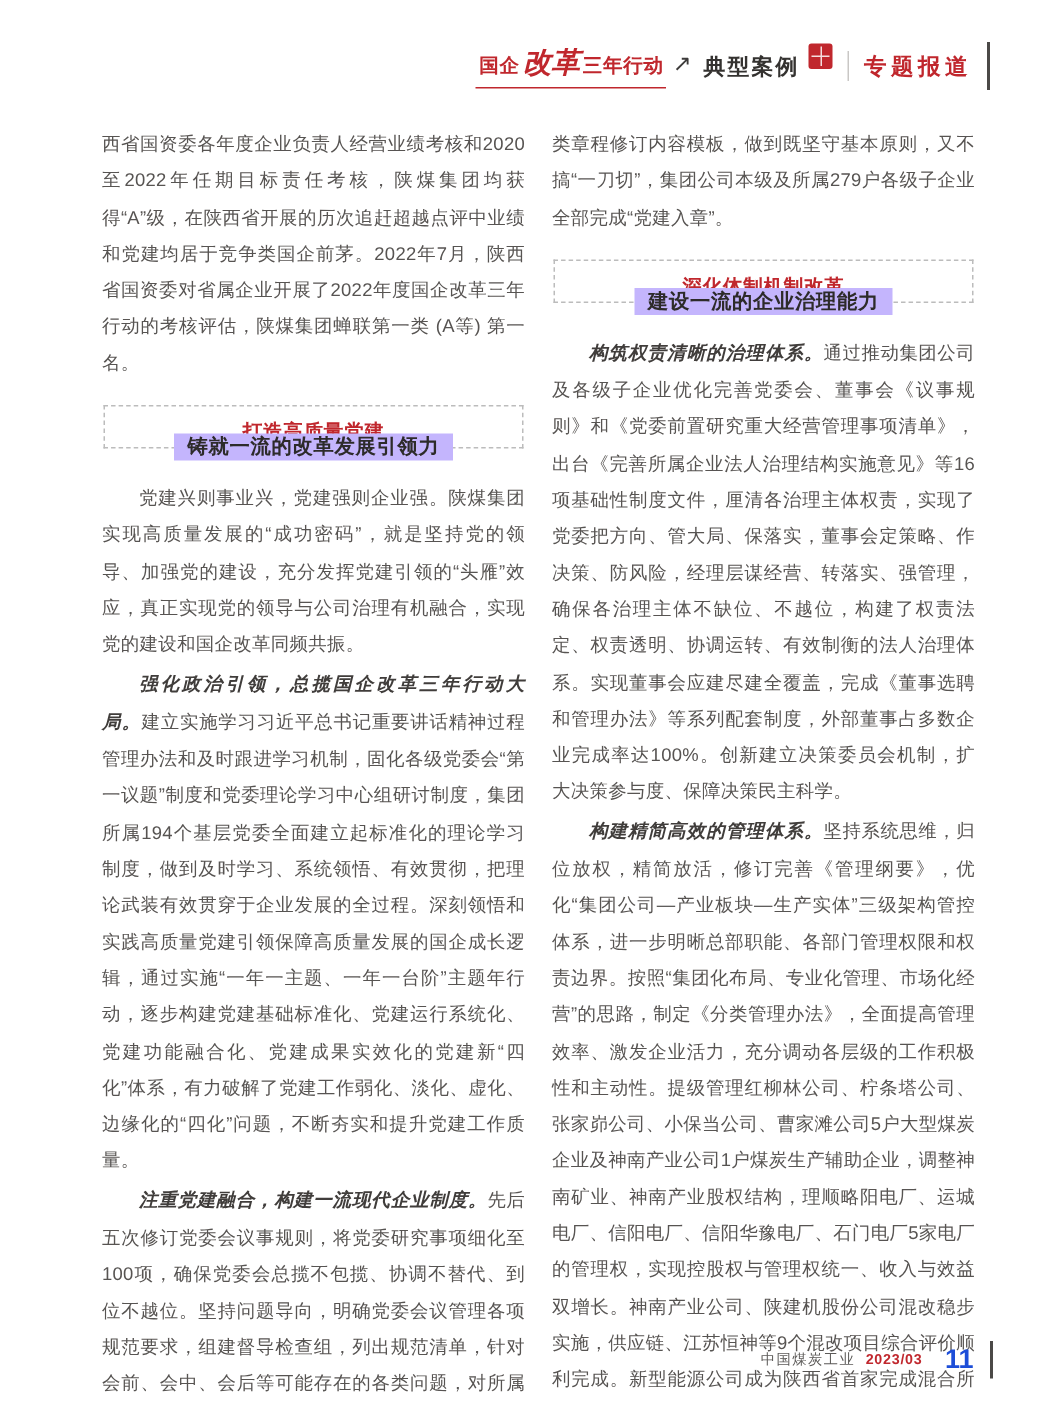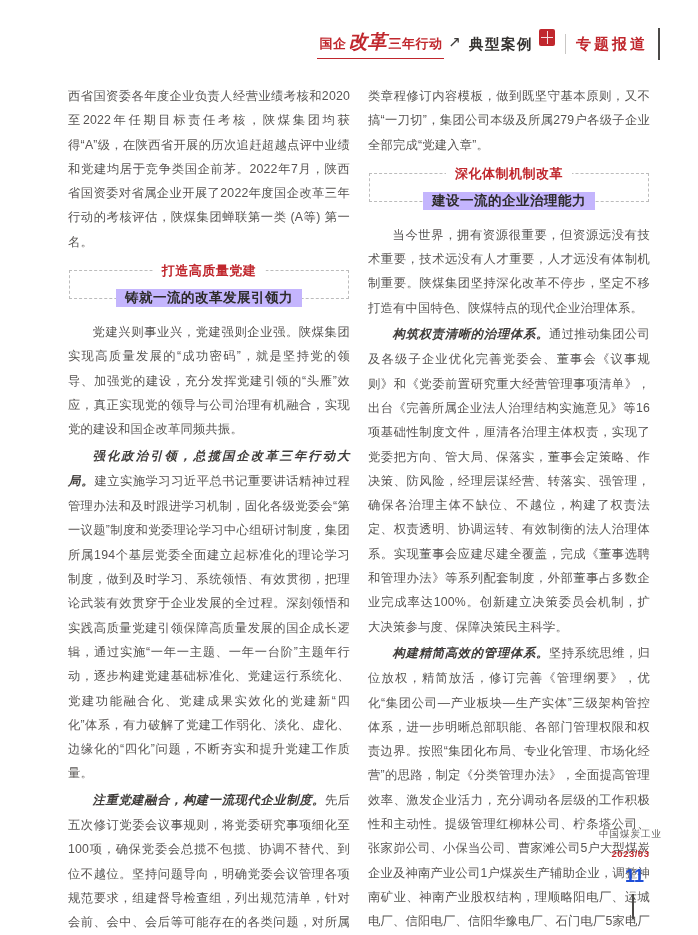--- a/index.html
+++ b/index.html
@@ -54,33 +54,33 @@
   p.cont{ text-indent:0; }
   .lead{
     font-weight:700; font-style:italic; color:#403d3b; letter-spacing:.6px;font-family:Liberation Mono, monospace;
   }
   
   .section-box{
     position:relative; border:1px dashed #bcbcbc; height:29px;
     margin:16px 1px 21px 1px;
   }
   .box-red{
-    position:absolute; top:0; left:50%; transform:translate(-50%,-50%);
+    position:absolute; top:17px; left:50%; transform:translate(-50%,-50%);
     background:#fff; padding:0 9px; white-space:nowrap;
     color:#c0272d; font-size:13px; font-weight:700; letter-spacing:.5px;
   }
   .box-black{
     position:absolute; bottom:0; left:50%; transform:translate(-50%,50%);
     background:#c4b5fd; padding:0 9px; white-space:nowrap;
     color:#2d2b2a; font-size:13.5px; font-weight:700; letter-spacing:.5px;
   }
   
   .footer{
     position:absolute; bottom:16px; right:36px;
-    display:flex; align-items:center; gap:7px;flex-direction:column;
+    display:flex; align-items:center; gap:7px;
   }
   .foot-journal{ font-size:9.5px; color:#5c5a58; letter-spacing:1px; }
   .foot-issue{ font-size:9.5px; color:#c0272d; font-weight:700; letter-spacing:.5px; }
   .foot-page{ font-size:18px; color:#1d4ed8; font-weight:700; margin-left:8px; }
   .foot-bar{ width:2px; height:25px; background:#4b4947; margin-left:4px; }
 </style>
 </head>
 <body>
 
 <header class="masthead">
@@ -115,21 +115,20 @@
   </section>
 
   <section class="col">
     <p class="body cont">类章程修订内容模板，做到既坚守基本原则，又不搞“一刀切”，集团公司本级及所属279户各级子企业全部完成“党建入章”。</p>
 
     <div class="section-box">
       <span class="box-red">深化体制机制改革</span>
       <span class="box-black">建设一流的企业治理能力</span>
     </div>
 
-    <p class="body">当今世界，拥有资源很重要，但资源远没有技术重要，技术远没有人才重要，人才远没有体制机制重要。陕煤集团坚持深化改革不停步，坚定不移打造有中国特色、陕煤特点的现代企业治理体系。</p>
 
     <p class="body"><span class="lead">构筑权责清晰的治理体系。</span><span>通过推动集团公司及各级子企业优化完善党委会、董事会《议事规则》和《党委前置研究重大经营管理事项清单》，出台《完善所属企业法人治理结构实施意见》等16项基础性制度文件，厘清各治理主体权责，实现了党委把方向、管大局、保落实，董事会定策略、作决策、防风险，经理层谋经营、转落实、强管理，确保各治理主体不缺位、不越位，构建了权责法定、权责透明、协调运转、有效制衡的法人治理体系。实现董事会应建尽建全覆盖，完成《董事选聘和管理办法》等系列配套制度，外部董事占多数企业完成率达100%。创新建立决策委员会机制，扩大决策参与度、保障决策民主科学。</span></p>
 
     <p class="body"><span class="lead">构建精简高效的管理体系。</span><span>坚持系统思维，归位放权，精简放活，修订完善《管理纲要》，优化“集团公司—产业板块—生产实体”三级架构管控体系，进一步明晰总部职能、各部门管理权限和权责边界。按照“集团化布局、专业化管理、市场化经营”的思路，制定《分类管理办法》，全面提高管理效率、激发企业活力，充分调动各层级的工作积极性和主动性。提级管理红柳林公司、柠条塔公司、张家峁公司、小保当公司、曹家滩公司5户大型煤炭企业及神南产业公司1户煤炭生产辅助企业，调整神南矿业、神南产业股权结构，理顺略阳电厂、运城电厂、信阳电厂、信阳华豫电厂、石门电厂5家电厂的管理权，实现控股权与管理权统一、收入与效益双增长。神南产业公司、陕建机股份公司混改稳步实施，供应链、江苏恒神等9个混改项目综合评价顺利完成。新型能源公司成为陕西省首家完成混合所有制改革暨员工持股改革的国有企业，开源证券入选</span></p>
   </section>
 
 </main>
 
 <footer class="footer">
   <span class="foot-journal">中国煤炭工业</span>

